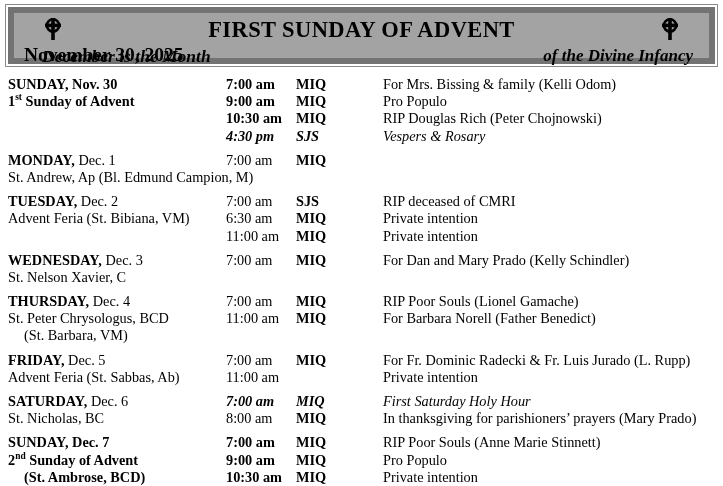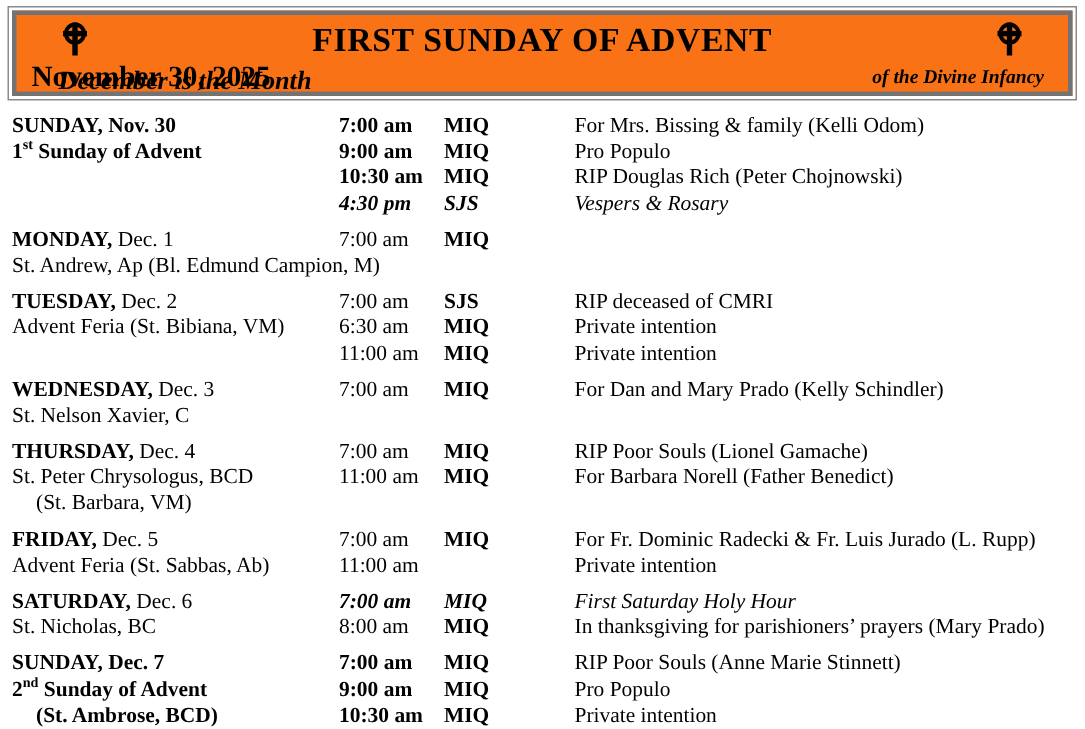--- a/index.html
+++ b/index.html
@@ -32,22 +32,22 @@
     border: 1px solid #8a8a8a;
     background: #ffffff;
     box-sizing: border-box;
   }
   .banner-inner {
     position: absolute;
     left: 2px;
     top: 2px;
     right: 2px;
     bottom: 2px;
-    border: 3px solid #737373;
-    background: #f97316;
+    border: 6px solid #737373;
+    background: #a3a3a3;
     box-sizing: border-box;
   }
   .banner-content {
     position: absolute;
     left: 0; top: 0; right: 0; bottom: 0;
   }
 
   .cross-icon {
     position: absolute;
     width: 22px;
@@ -94,21 +94,21 @@
     font-weight: bold;
     font-size: 19.5px;
     white-space: nowrap;
   }
   .banner-month-right {
     position: absolute;
     right: 6px;
     top: 2px;
     font-style: italic;
     font-weight: bold;
-    font-size: 13px;
+    font-size: 17px;
     white-space: nowrap;
   }
 
   
   .schedule {
     position: absolute;
     left: 8px;
     top: 76px;
     width: 712px;
     font-size: 14.3px;

